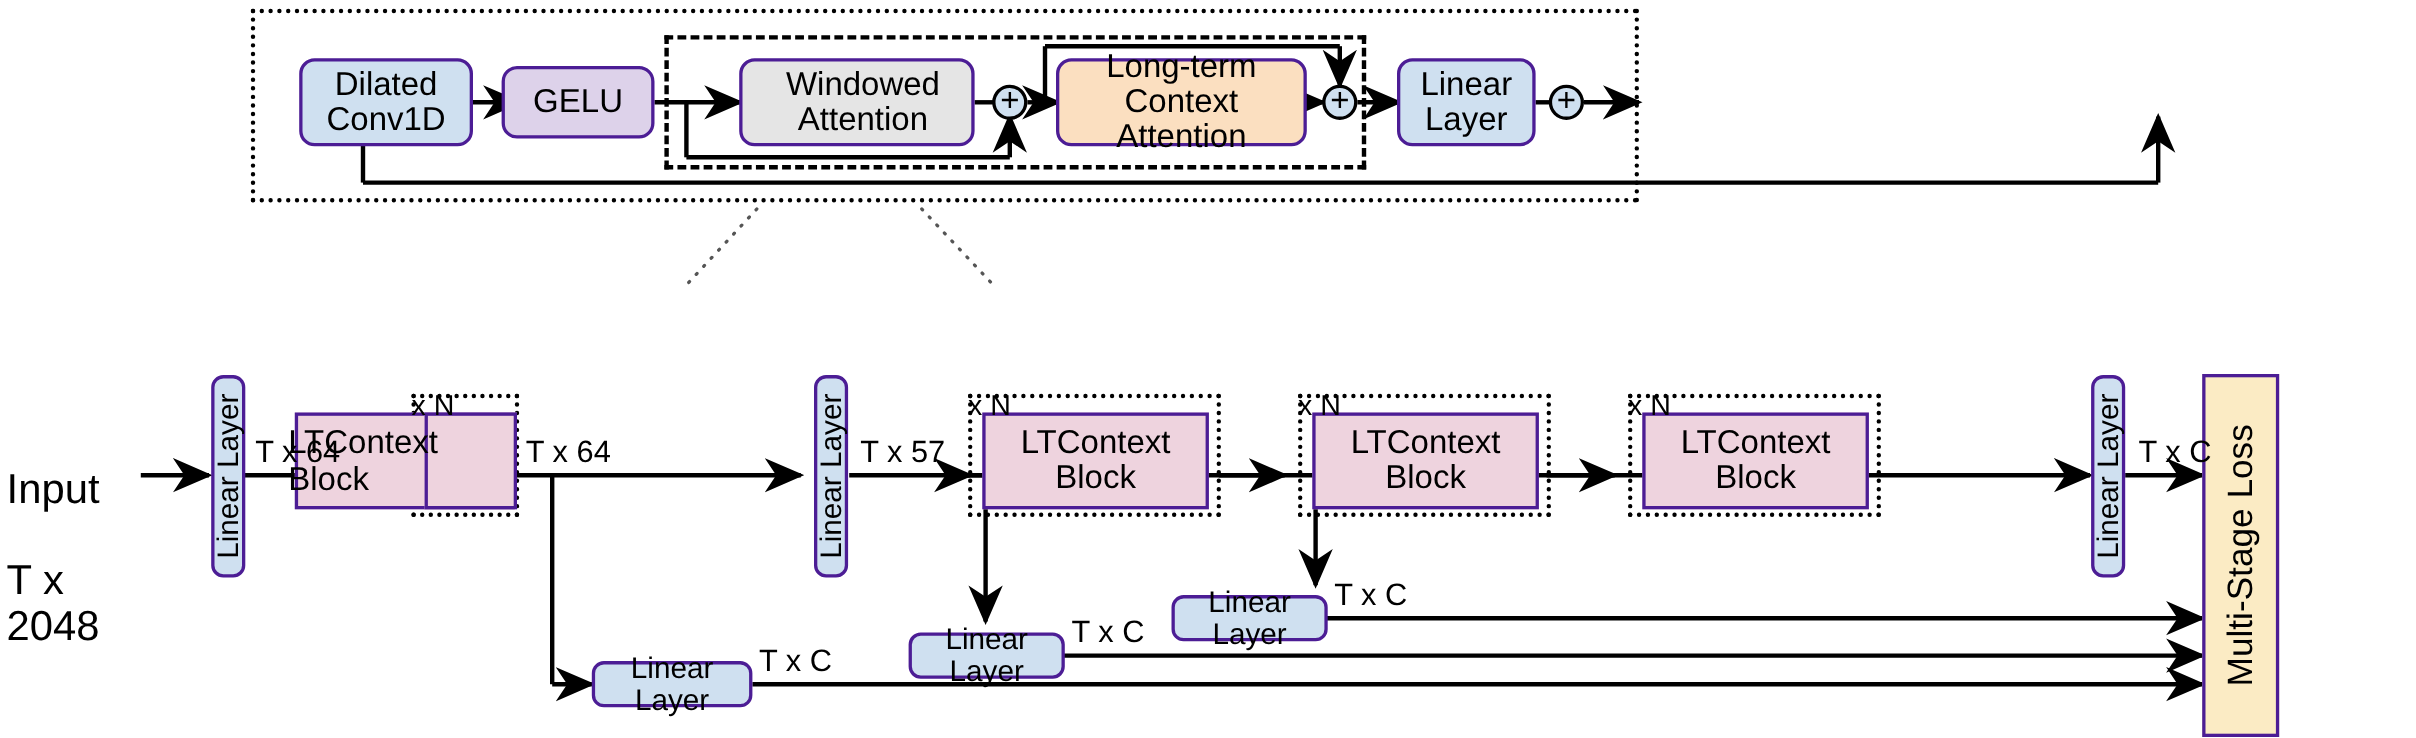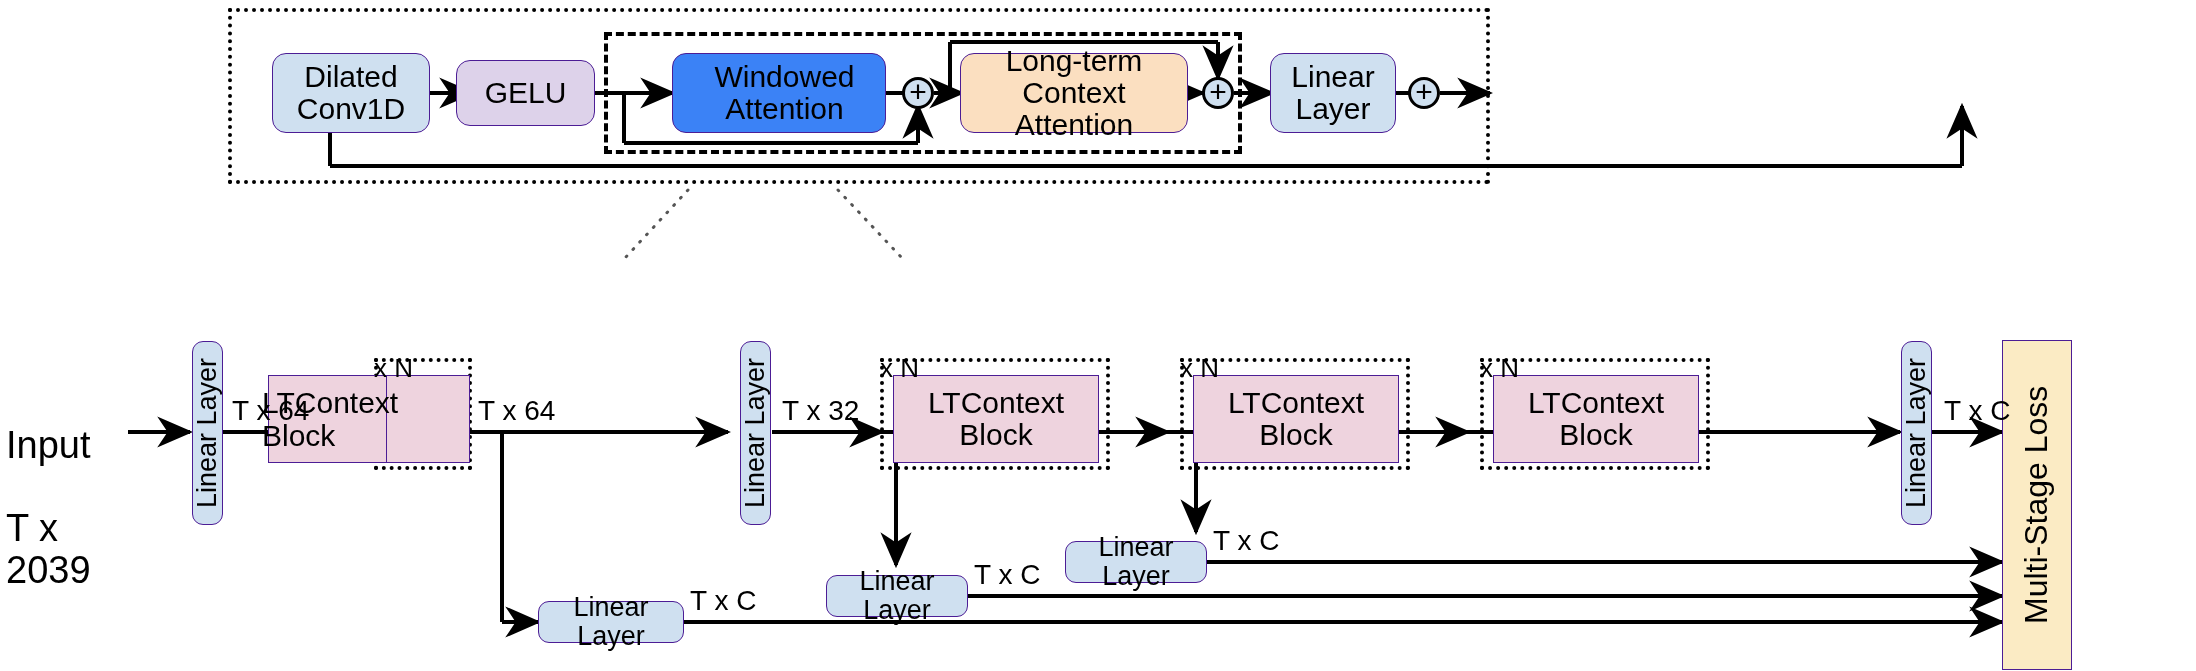--- a/index.html
+++ b/index.html
@@ -11,33 +11,33 @@
     overflow:hidden;
   }
   #svg{position:absolute;left:0;top:0;width:2196px;height:671px;}
 
   
   .node{
     position:absolute;
     box-sizing:border-box;
     display:flex;align-items:center;justify-content:center;
     text-align:center;
-    border:1px solid #4c1d95;
+    border:3px solid #4c1d95;
     color:#000000;
     line-height:1.06;
     white-space:pre-line;
     z-index:3;
   }
   .rounded{border-radius:14px;}
   .rounded-sm{border-radius:11px;}
   .sq{border-radius:0;}
 
   .fill-blue  {background:#cfe0f0;}
   .fill-purple{background:#ddd2ea;}
-  .fill-green {background:#3b82f6;padding-left:11px;}
+  .fill-green {background:#e5e5e5;padding-left:11px;}
   .fill-orange{background:#fbdfc0;}
   .fill-pink  {background:#eed3de;}
   .fill-cream {background:#fbebc4;}
 
   .vert{writing-mode:vertical-rl;transform:rotate(180deg);}
 
   
   .lbl{
     position:absolute;
     color:#000000;
@@ -167,21 +167,21 @@
 
   <div class="node rounded fill-orange" style="left:960px;top:53px;width:228px;height:80px;font-size:30px;">Long-term
 Context Attention</div>
 
   <div class="plus" style="left:902px;top:77px;width:32px;height:32px;">+</div>
   <div class="plus" style="left:1202px;top:77px;width:32px;height:32px;">+</div>
   <div class="plus" style="left:1408px;top:77px;width:32px;height:32px;">+</div>
 
   <div class="lbl ctr" style="left:6px;top:383px;width:124px;font-size:38px;">
     <div>Input</div>
-    <div>T x 2039</div>
+    <div>T x 2048</div>
   </div>
 
   <div class="node rounded-sm fill-blue vert" style="left:192px;top:341px;width:31px;height:184px;font-size:27px;">Linear Layer</div>
 
   <div class="frame dotted-frame" style="left:374px;top:358px;width:98px;height:112px;"></div>
   <div class="lbl ctr" style="left:374px;top:354px;width:98px;font-size:26px;">x N</div>
   <div class="node sq fill-pink" style="left:386px;top:375px;width:84px;height:88px;font-size:0px;"></div>
 
   <div class="frame dotted-frame" style="left:880px;top:358px;width:230px;height:112px;"></div>
   <div class="lbl ctr" style="left:880px;top:354px;width:230px;font-size:26px;">x N</div>
@@ -211,21 +211,21 @@
   <div class="node rounded-sm fill-blue" style="left:538px;top:601px;width:146px;height:42px;font-size:27px;">Linear Layer</div>
 
   <div class="node rounded-sm fill-blue" style="left:826px;top:575px;width:142px;height:42px;font-size:27px;">Linear Layer</div>
 
   <div class="node rounded-sm fill-blue" style="left:1065px;top:541px;width:142px;height:42px;font-size:27px;">Linear Layer</div>
 
   <div class="lbl" style="left:232px;top:396px;font-size:28px;">T x 64</div>
 
   <div class="lbl" style="left:478px;top:396px;font-size:28px;">T x 64</div>
 
-  <div class="lbl" style="left:782px;top:396px;font-size:28px;">T x 32</div>
+  <div class="lbl" style="left:782px;top:396px;font-size:28px;">T x 57</div>
 
   <div class="lbl" style="left:1944px;top:396px;font-size:28px;">T x C</div>
 
   <div class="lbl" style="left:690px;top:586px;font-size:28px;">T x C</div>
 
   <div class="lbl" style="left:974px;top:560px;font-size:28px;">T x C</div>
 
   <div class="lbl" style="left:1213px;top:526px;font-size:28px;">T x C</div>
 
 </div>

